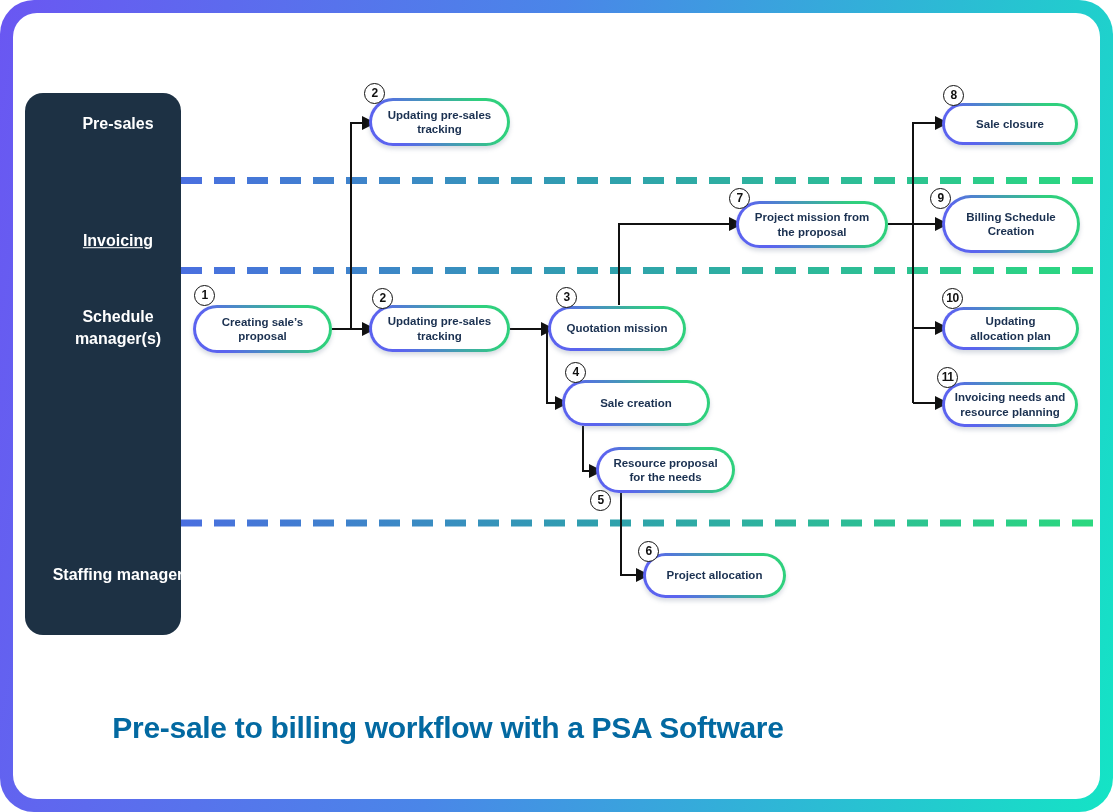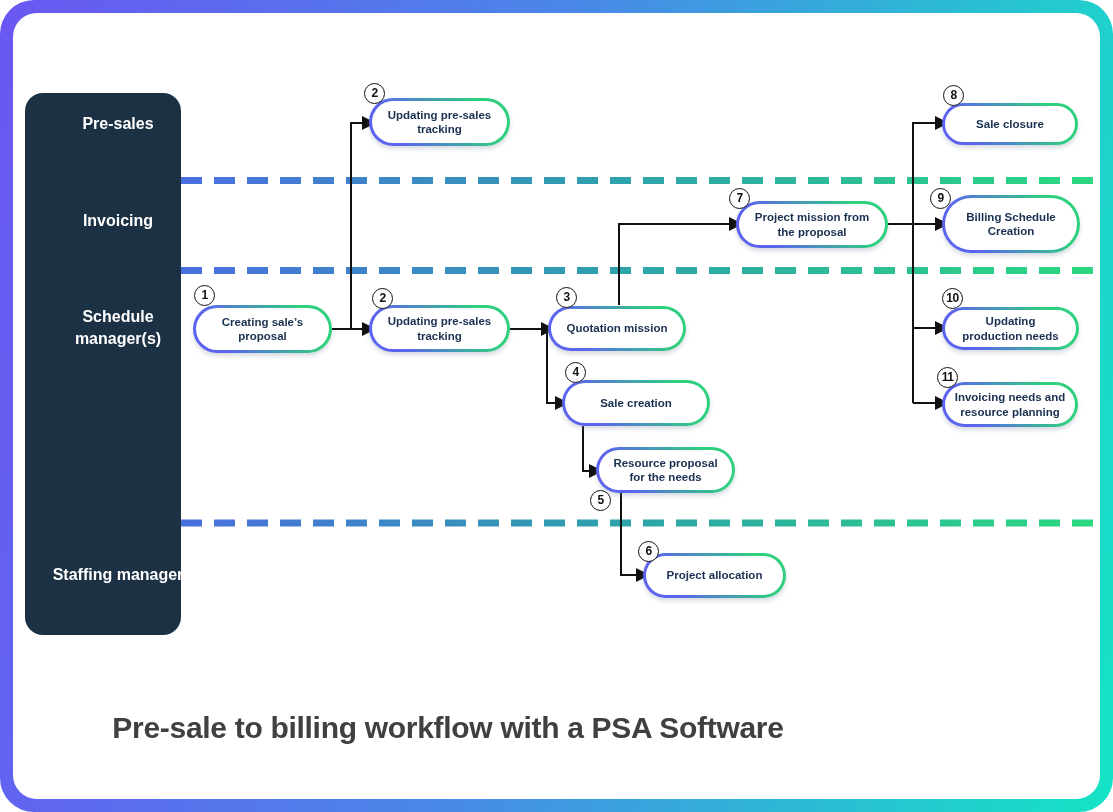--- a/index.html
+++ b/index.html
@@ -21,21 +21,21 @@
     position:absolute;left:12px;top:80px;width:156px;height:542px;
     background:#1d3144;border-radius:18px;
   }
   .lane-label{
     position:absolute;left:12px;width:156px;
     transform:translateY(-50%);
     color:#ffffff;font-size:16px;font-weight:700;
     text-align:center;line-height:1.35;margin-left:15px;
   }
   .lane-presales{top:111px;}
-  .lane-invoicing{top:208px;}
+  .lane-invoicing{top:228px;text-decoration:underline;}
   .lane-pm{top:315px;padding:0 18px;left:-6px;box-sizing:content-box;width:156px;}
   .lane-staffing{top:562px;padding:0 30px;left:-18px;}
   .wires{position:absolute;left:0;top:0;width:1087px;height:786px;}
   .node{
     position:absolute;
     display:flex;align-items:center;justify-content:center;
     border:3.5px solid transparent;border-radius:30px;
     background:linear-gradient(#ffffff,#ffffff) padding-box,
                linear-gradient(60deg,#5b63ef 20%,#2fd07d 80%) border-box;
     box-shadow:0 3px 4px rgba(110,125,150,0.28);
@@ -57,21 +57,21 @@
   .n4{left:549px;top:367px;width:148px;height:46px;}   .n4 .badge{left:0px;top:-21px;}
   .n5{left:583px;top:434px;width:139px;height:46px;}   .n5 .badge{left:-9px;top:40px;}
   .n6{left:630px;top:540px;width:143px;height:45px;}   .n6 .badge{left:-8px;top:-15px;}
   .n7{left:723px;top:188px;width:152px;height:47px;padding:2px 14px;} .n7 .badge{left:-10px;top:-16px;}
   .n8{left:929px;top:90px;width:136px;height:42px;}    .n8 .badge{left:-2px;top:-21px;}
   .n9{left:929px;top:182px;width:138px;height:58px;}   .n9 .badge{left:-15px;top:-10px;}
   .n10{left:929px;top:294px;width:137px;height:43px;padding:11px 16px;} .n10 .badge{left:-3px;top:-22px;}
   .n11{left:929px;top:369px;width:136px;height:45px;}  .n11 .badge{left:-8px;top:-18px;}
   .diagram-title{
     position:absolute;left:0;top:698px;width:870px;
-    text-align:center;color:#404040;
+    text-align:center;color:#0369a1;
     font-size:30px;font-weight:800;letter-spacing:-0.3px;
   }
 </style>
 </head>
 <body>
 
 <div class="stage">
   <div class="card">
     <div class="canvas">
 
@@ -150,21 +150,21 @@
       <div class="node n8">
         <span class="badge">8</span>
         <span>Sale closure</span>
       </div>
       <div class="node n9">
         <span class="badge">9</span>
         <span>Billing Schedule Creation</span>
       </div>
       <div class="node n10">
         <span class="badge">10</span>
-        <span>Updating production needs</span>
+        <span>Updating allocation plan</span>
       </div>
       <div class="node n11">
         <span class="badge">11</span>
         <span>Invoicing needs and resource planning</span>
       </div>
 
       <div class="diagram-title">Pre-sale to billing workflow with a PSA Software</div>
 
     </div>
   </div>

